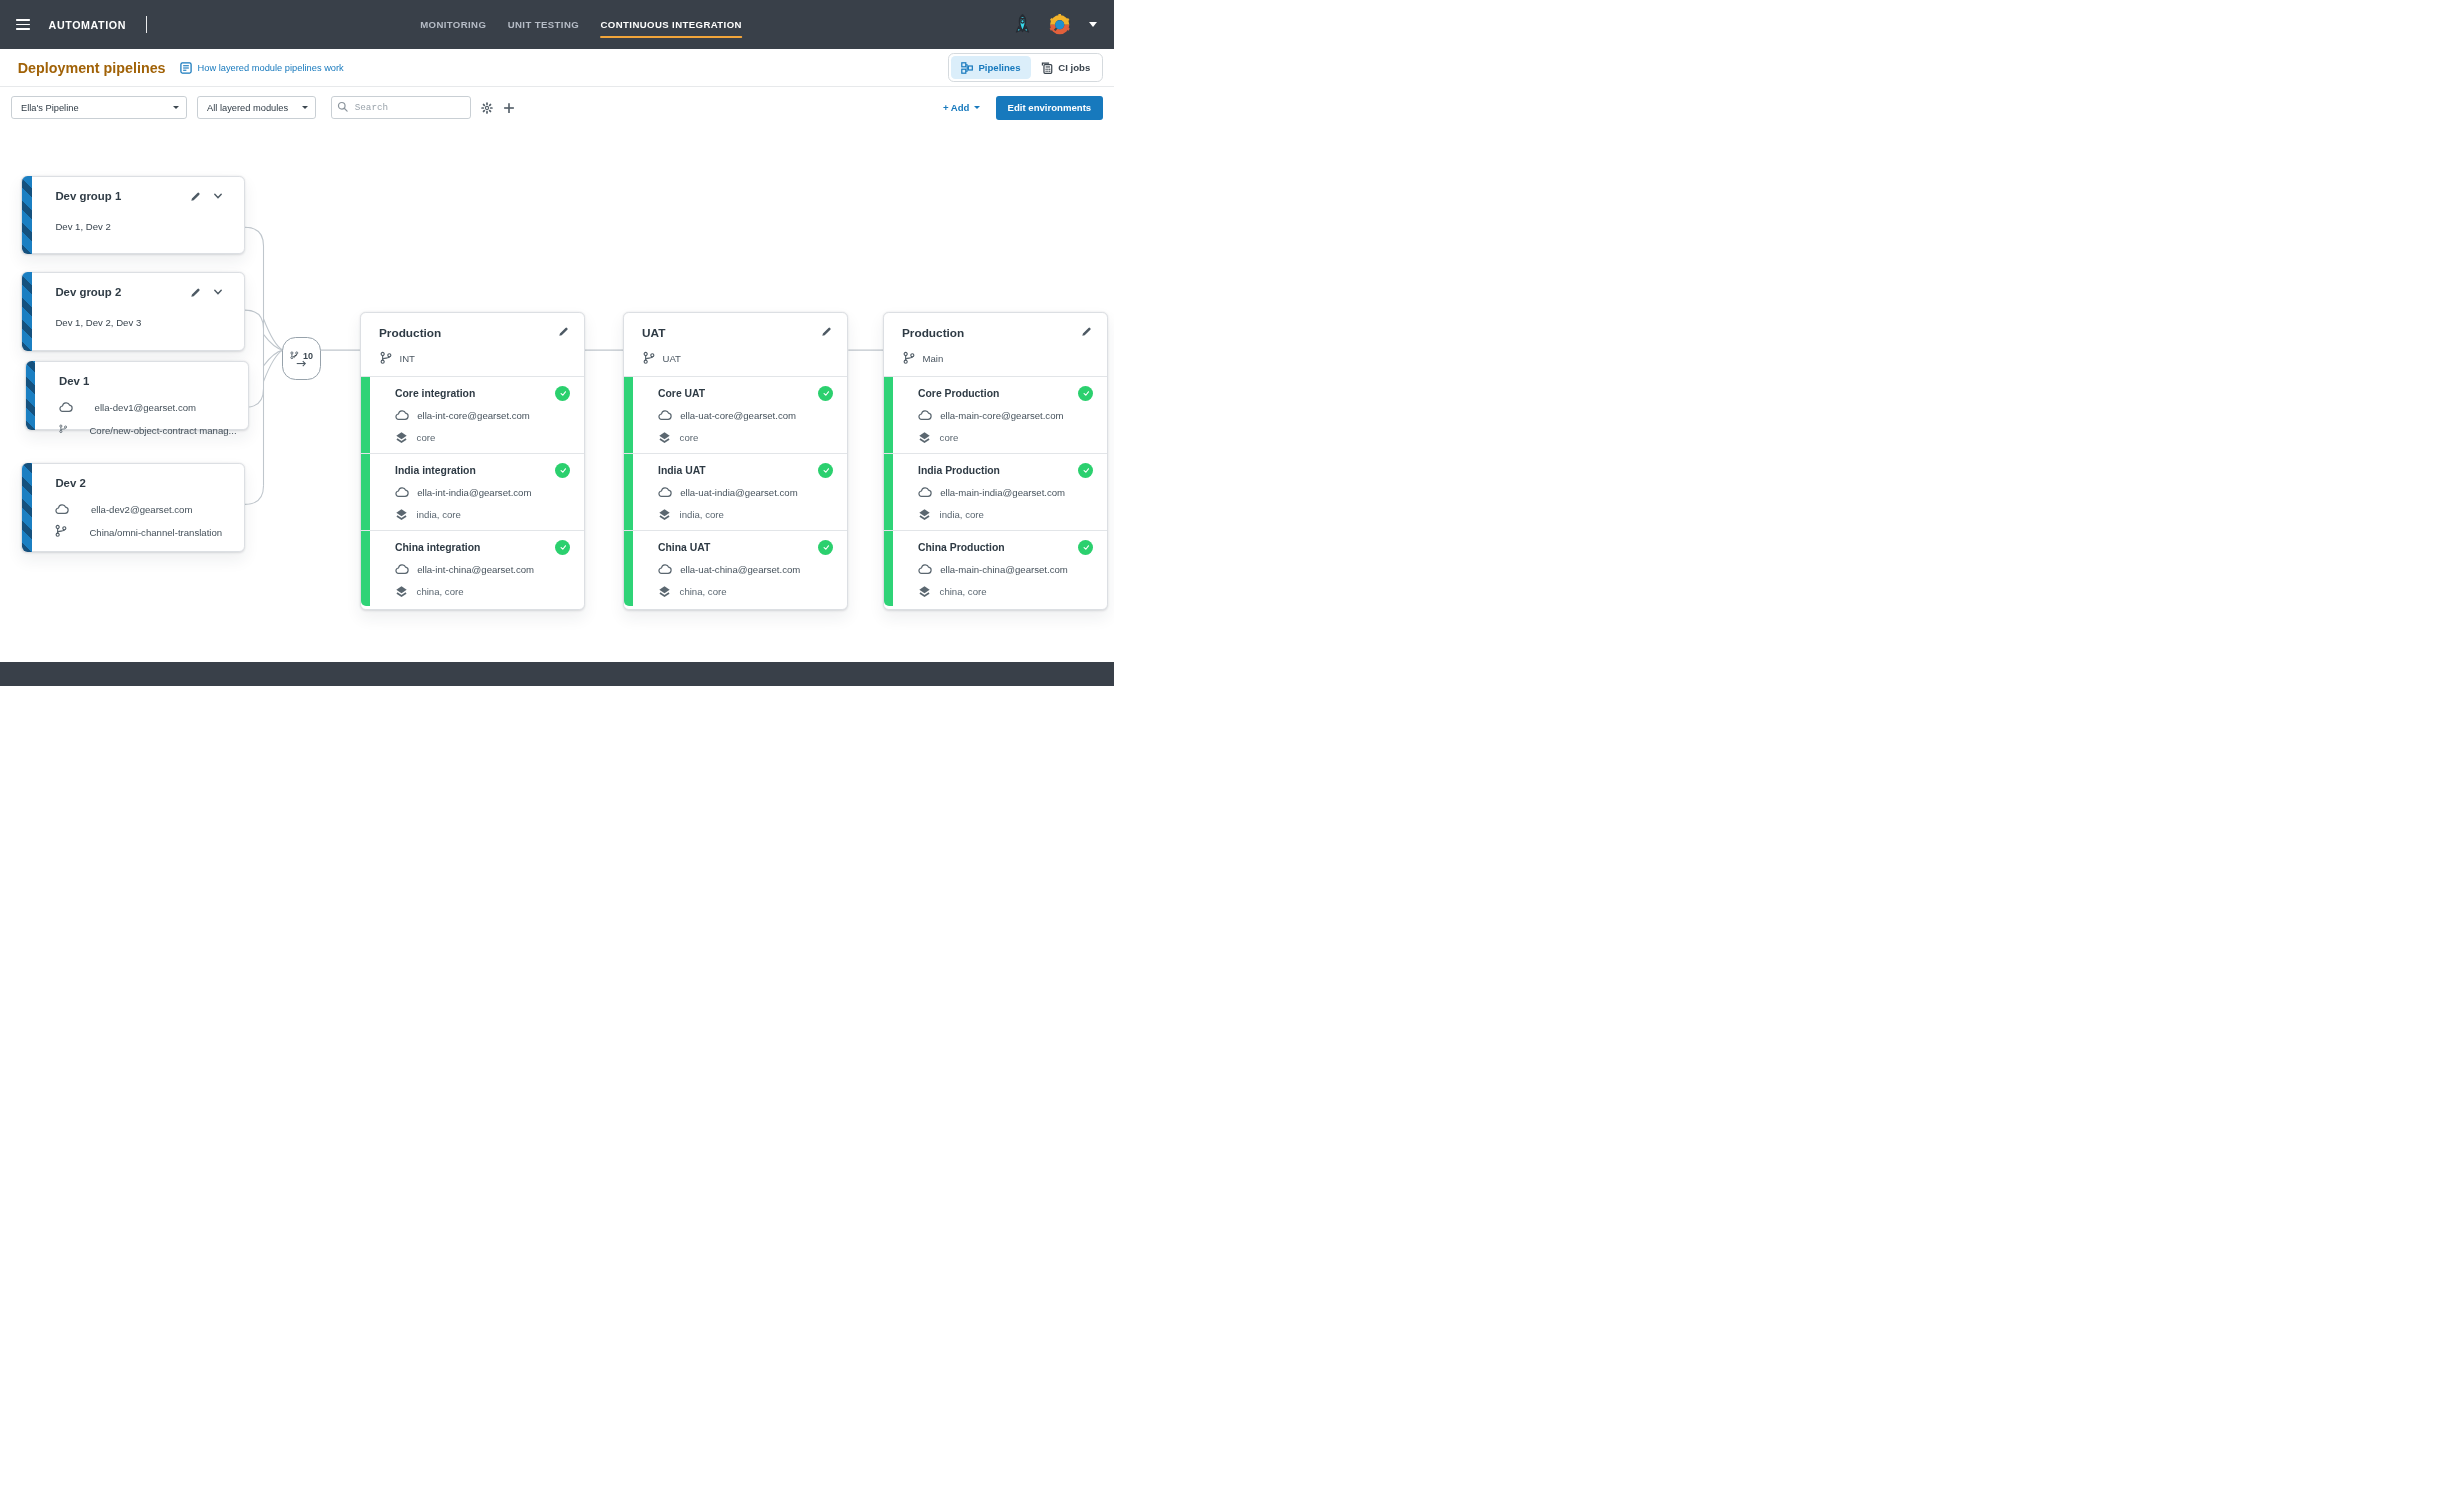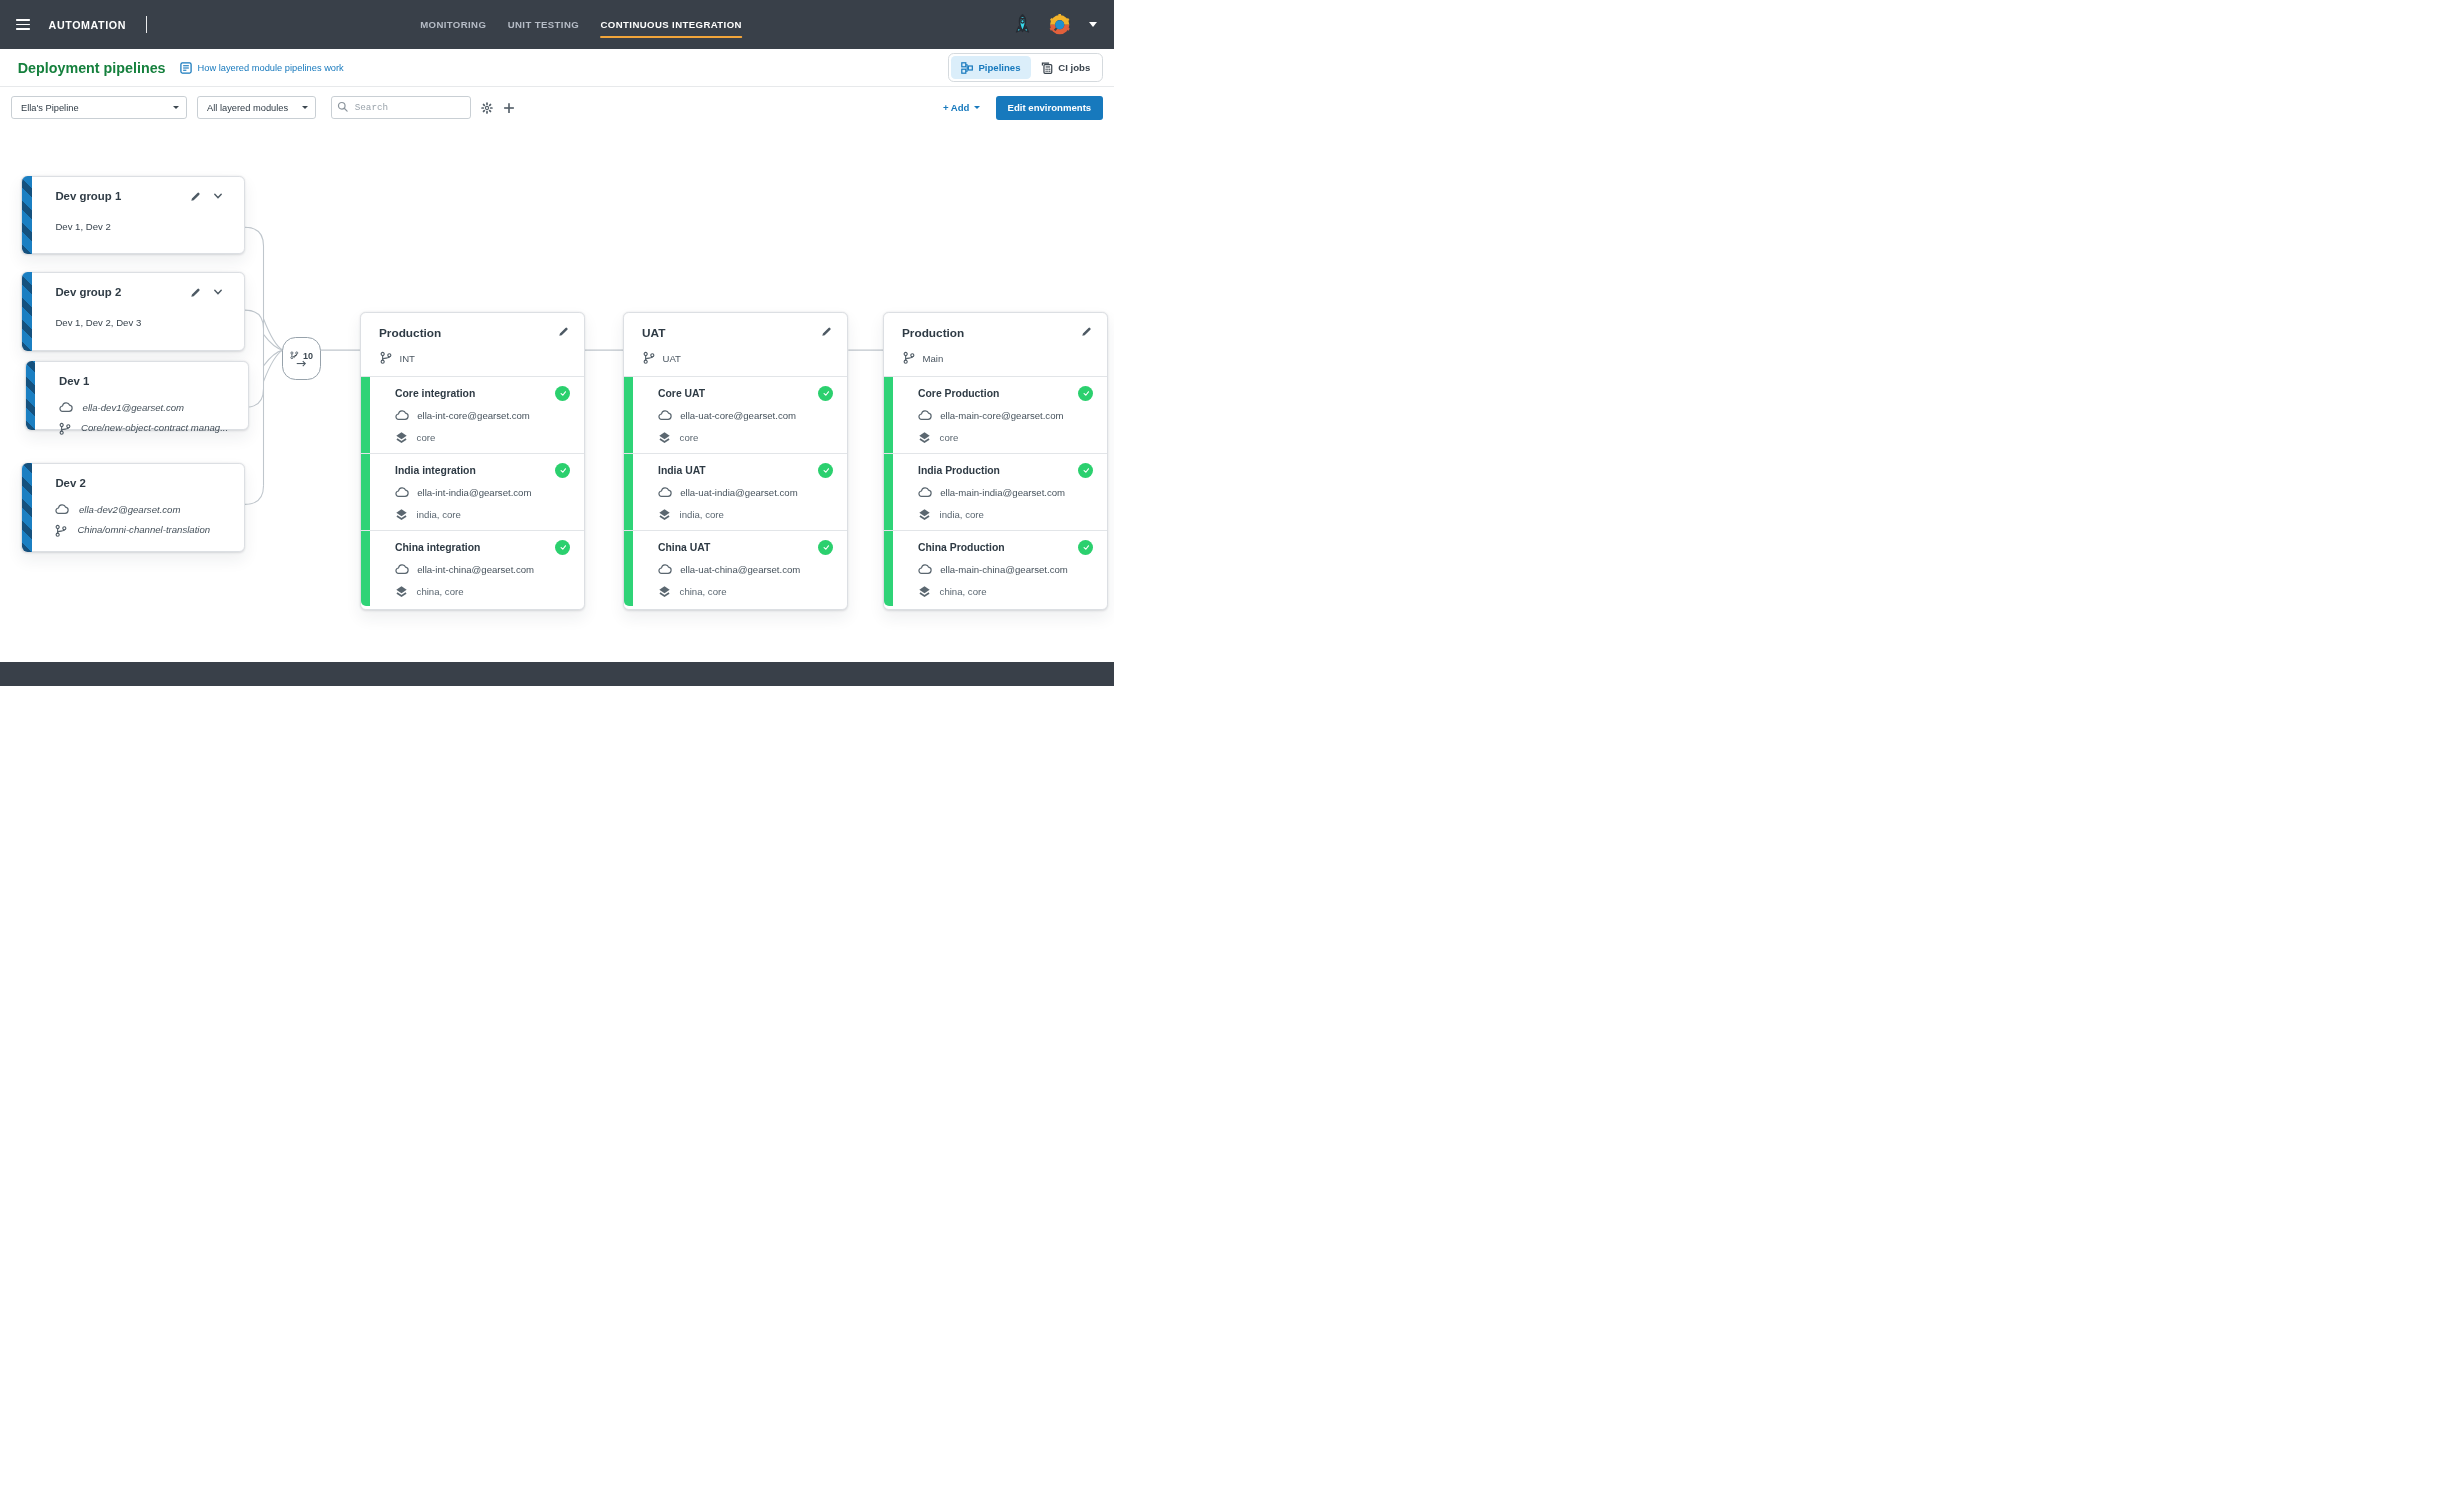--- a/index.html
+++ b/index.html
@@ -19,21 +19,21 @@
   .nav-item { position:relative; display:flex; align-items:center; height:49px;
               color:#b6bcc6; font-size:9.6px; font-weight:bold; letter-spacing:0.4px; cursor:pointer; }
   .nav-item.active { color:#fff; }
   .nav-item.active::after { content:""; position:absolute; left:0; right:0; bottom:10.7px; height:2.1px;
                             background:#f2a53a; border-radius:0.7px; }
   .nav-right { margin-left:auto; display:flex; align-items:center; gap:18.6px; }
 
   
   .pagehead { position:absolute; top:49px; left:0; right:0; height:38px; background:#fff;
               border-bottom:0.7px solid #e7e9eb; display:flex; align-items:center; padding:0 11.4px; z-index:9; }
-  .page-title { font-size:14.3px; font-weight:bold; color:#15803d; margin-left:6.4px; }
+  .page-title { font-size:14.3px; font-weight:bold; color:#a16207; margin-left:6.4px; }
   .help-link { display:flex; align-items:center; gap:5.7px; margin-left:14.3px; cursor:pointer; }
   .help-link span { color:#1779bd; font-size:9.3px; }
   .view-toggle { margin-left:auto; display:flex; border:0.7px solid #d5dade; border-radius:5.7px;
                  padding:1.4px; background:#fff; height:28.6px; }
   .view-toggle .seg { display:flex; align-items:center; gap:5.7px; padding:0 10px; border-radius:4.3px;
                       font-size:9.6px; font-weight:bold; color:#39434c; cursor:pointer; }
   .view-toggle .seg.active { background:#dbeefa; color:#1779bd; }
 
   
   .toolbar { position:absolute; top:87px; left:0; right:0; height:41px; display:flex;
@@ -61,21 +61,21 @@
   .card { position:absolute; background:#fff; border:0.7px solid #dcdfe3; border-radius:5.7px;
           box-shadow:0 0.7px 2.1px rgba(33,43,54,.14), 0 7.1px 15.7px rgba(33,43,54,.07); z-index:2; }
   .dev-card::before { content:""; position:absolute; left:0; top:-0.7px; bottom:-0.7px; width:9.3px;
           border-radius:5.7px 0 0 5.7px;
           background:repeating-linear-gradient(45deg,#15517e 0 6.4px,#1b7fc2 6.4px 15.7px); }
   .dev-card { padding:13px 11.4px 10px 33px; }
   .dev-title-row { display:flex; align-items:center; }
   .dev-title { font-size:11.4px; font-weight:bold; color:#2f3b45; }
   .dev-actions { margin-left:auto; display:flex; align-items:center; gap:12px; padding-right:10px; }
   .dev-members { margin-top:18.6px; font-size:9.6px; color:#3a454f; }
-  .icon-row { display:flex; align-items:flex-start; gap:10px; margin-top:9.3px;font-style:italic; }
+  .icon-row { display:flex; align-items:flex-end; gap:22px; margin-top:9.3px; }
   .icon-row.first { margin-top:15px; }
   .icon-row span { font-size:9.6px; color:#44505a; white-space:nowrap; }
 
   .stage { width:225px; height:298px; top:312px; }
   .stage-title-row { display:flex; align-items:flex-start; justify-content:space-between; padding:13px 15.7px 0 18px; }
   .stage-title { font-size:11.8px; font-weight:bold; color:#2f3b45; }
   .stage-branch-row { display:flex; align-items:center; gap:7.9px; padding:11.4px 14.3px 10.7px 18.6px; }
   .stage-branch-row span { font-size:9.6px; color:#4a5661; }
   .env-row { position:relative; height:77px; border-top:0.7px solid #e2e5e8; padding:9.3px 10px 0 34px; cursor:pointer; }
   .env-row::before { content:""; position:absolute; left:0; top:0; bottom:0; width:9.3px; background:#2fd377; }

